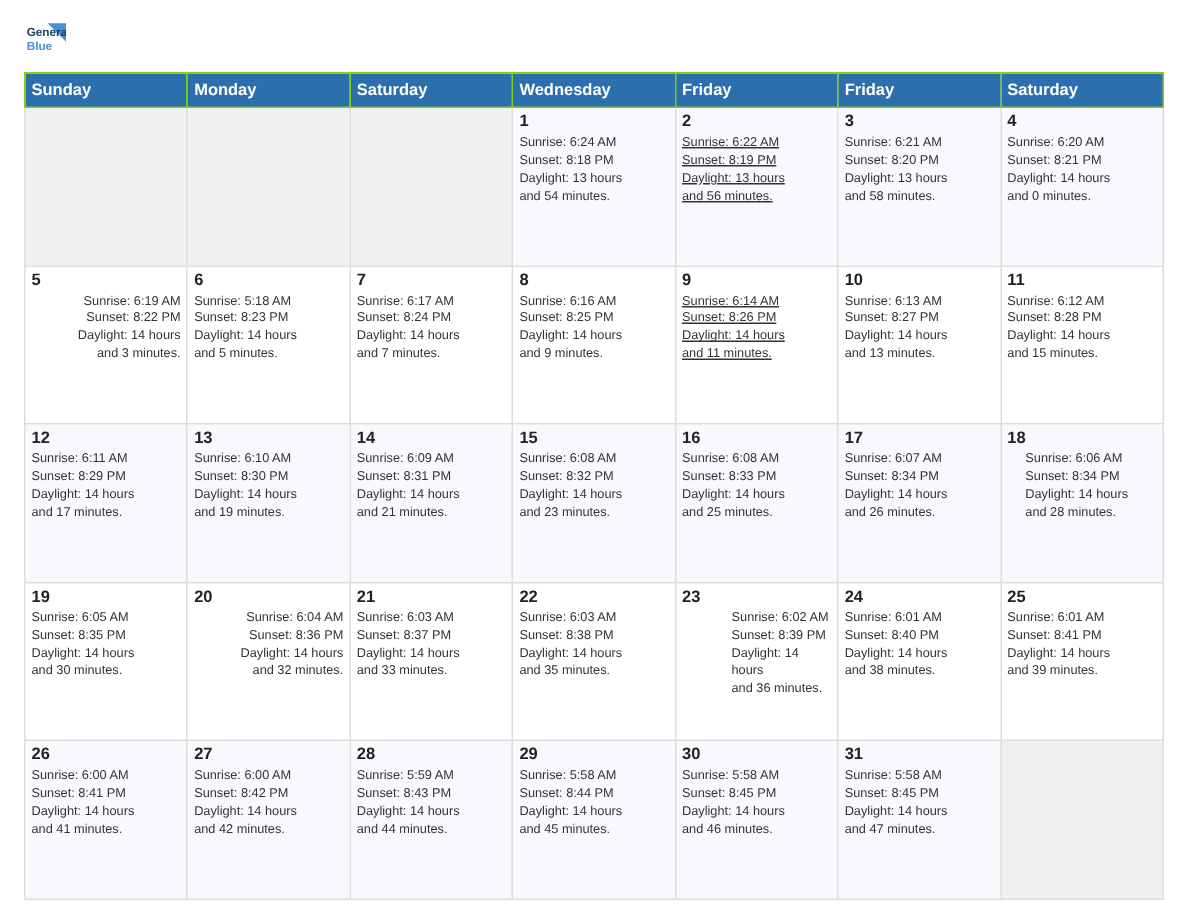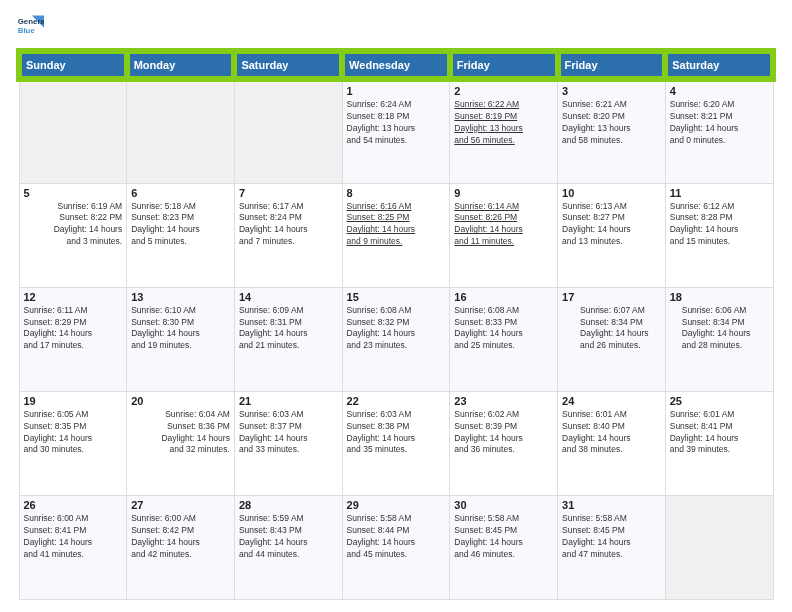--- a/index.html
+++ b/index.html
@@ -52,21 +52,21 @@
       width: 100%;
       table-layout: fixed;
     }
     .calendar th {
       background: #2c6fad;
       color: #fff;
       font-size: 11px;
       font-weight: bold;
       padding: 5px 4px;
       text-align: left;
-      border: 6px solid #84cc16;
+      border: 1px solid #84cc16;
     }
     .calendar td {
       vertical-align: top;
       border: 1px solid #ddd;
       padding: 3px 4px;
       font-size: 9px;
       color: #333;
       background: #fff;
       height: 88px;
     }
@@ -174,21 +174,21 @@
           </td>
           <td>
             <span class="day-num">7</span>
             <div class="day-info" style="white-space: pre-line;">Sunrise: 6:17 AM
 Sunset: 8:24 PM
 Daylight: 14 hours
 and 7 minutes.</div>
           </td>
           <td>
             <span class="day-num">8</span>
-            <div class="day-info" style="white-space: pre-line; text-decoration: underline;">Sunrise: 6:16 AM
+            <div class="day-info" style="white-space: pre-line;">Sunrise: 6:16 AM
 Sunset: 8:25 PM
 Daylight: 14 hours
 and 9 minutes.</div>
           </td>
           <td>
             <span class="day-num">9</span>
             <div class="day-info" style="white-space: pre-line; text-decoration: underline;">Sunrise: 6:14 AM
 Sunset: 8:26 PM
 Daylight: 14 hours
 and 11 minutes.</div>
@@ -239,21 +239,21 @@
           </td>
           <td>
             <span class="day-num">16</span>
             <div class="day-info" style="white-space: pre-line;">Sunrise: 6:08 AM
 Sunset: 8:33 PM
 Daylight: 14 hours
 and 25 minutes.</div>
           </td>
           <td>
             <span class="day-num">17</span>
-            <div class="day-info" style="white-space: pre-line; margin-left: 18px;">Sunrise: 6:07 AM
+            <div class="day-info" style="white-space: pre-line;">Sunrise: 6:07 AM
 Sunset: 8:34 PM
 Daylight: 14 hours
 and 26 minutes.</div>
           </td>
           <td>
             <span class="day-num">18</span>
             <div class="day-info" style="white-space: pre-line; margin-left: 12px;">Sunrise: 6:06 AM
 Sunset: 8:34 PM
 Daylight: 14 hours
 and 28 minutes.</div>
@@ -283,21 +283,21 @@
           </td>
           <td>
             <span class="day-num">22</span>
             <div class="day-info" style="white-space: pre-line;">Sunrise: 6:03 AM
 Sunset: 8:38 PM
 Daylight: 14 hours
 and 35 minutes.</div>
           </td>
           <td>
             <span class="day-num">23</span>
-            <div class="day-info" style="white-space: pre-line;">Sunrise: 6:02 AM
+            <div class="day-info" style="white-space: pre-line; margin-left: 33px;">Sunrise: 6:02 AM
 Sunset: 8:39 PM
 Daylight: 14 hours
 and 36 minutes.</div>
           </td>
           <td>
             <span class="day-num">24</span>
             <div class="day-info" style="white-space: pre-line;">Sunrise: 6:01 AM
 Sunset: 8:40 PM
 Daylight: 14 hours
 and 38 minutes.</div>

